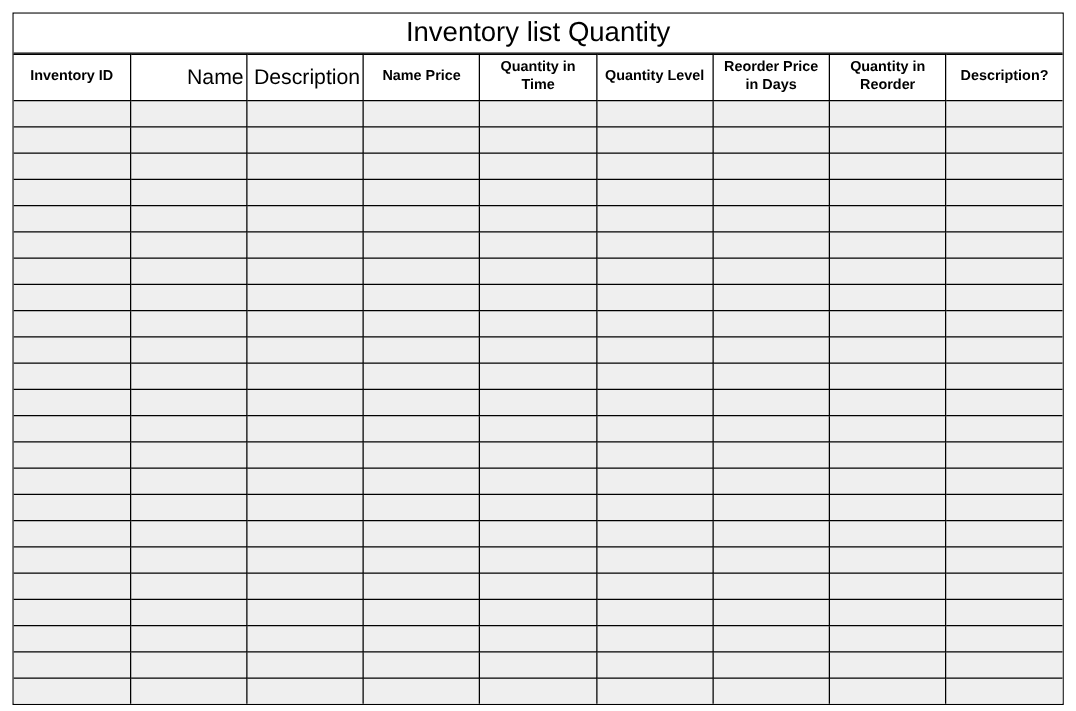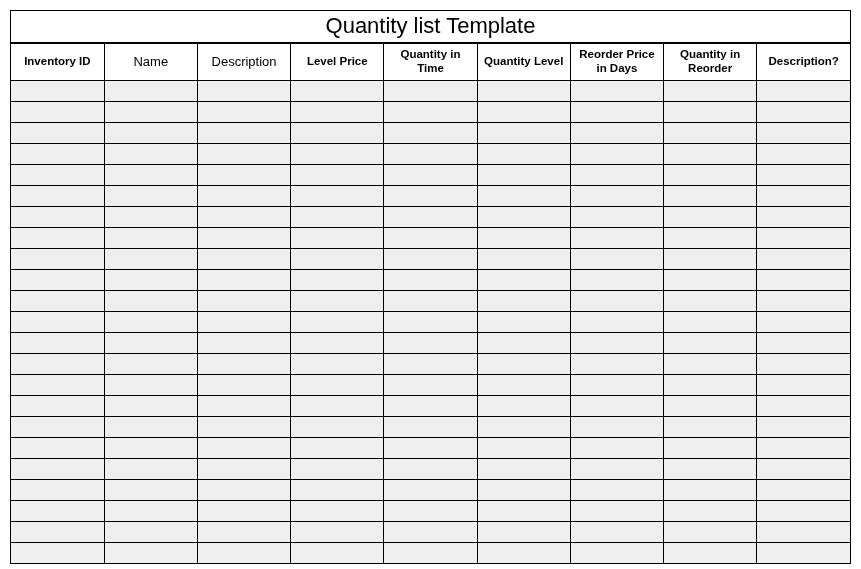--- a/index.html
+++ b/index.html
@@ -37,46 +37,47 @@
       font-weight: 700;
       padding: 4px 2px;
       text-align: center;
       background: #fff;
       height: 34px;
       vertical-align: middle;
       line-height: 1.2;
     }
     th.name-col, th.desc-col {
       font-weight: 400;
-      font-size: 13px;
+      font-size: 17px;
+      text-align: right;
     }
     td {
       border: 1px solid #000;
       background: #efefef;
       height: 21px;
       font-size: 11px;
       padding: 0 2px;
     }
     
     th:first-child, td:first-child { border-left: none; }
     th:last-child, td:last-child { border-right: none; }
     tbody tr:last-child td { border-bottom: none; }
   </style>
 </head>
 <body>
 
 <div class="table-wrap">
-  <div class="title-row">Quantity list Template</div>
+  <div class="title-row">Inventory list Quantity</div>
   <table>
     <thead>
       <tr>
         <th>Inventory ID</th>
         <th class="name-col">Name</th>
         <th class="desc-col">Description</th>
-        <th>Level Price</th>
+        <th>Name Price</th>
         <th>Quantity in Time</th>
         <th>Quantity Level</th>
         <th>Reorder Price in Days</th>
         <th>Quantity in Reorder</th>
         <th>Description?</th>
       </tr>
     </thead>
     <tbody id="tbody">
     <tr>
           <td></td>

